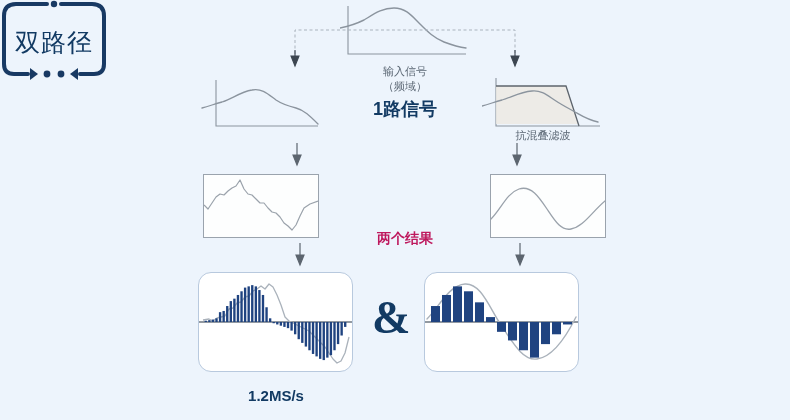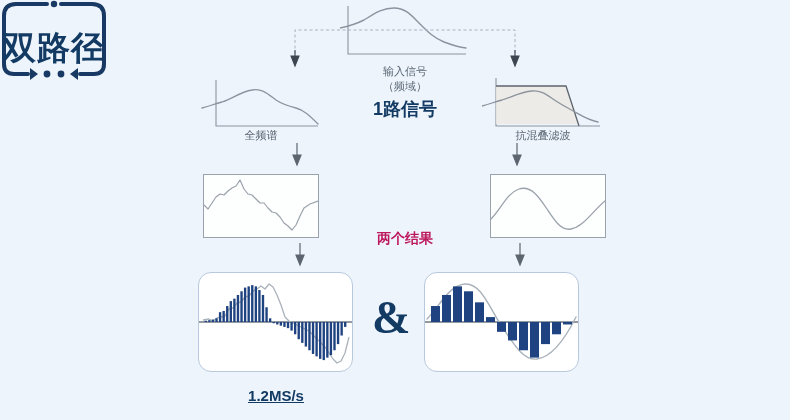--- a/index.html
+++ b/index.html
@@ -20,35 +20,35 @@
   .big-cn{
     position:absolute;text-align:center;white-space:nowrap;
     color:#123a63;font-size:18px;font-weight:bold;line-height:20px;
   }
   .mid-cn{
     position:absolute;text-align:center;white-space:nowrap;
     color:#be185d;font-size:14px;font-weight:bold;line-height:18px;
   }
   .rate{
     position:absolute;text-align:center;white-space:nowrap;
-    color:#123a63;font-size:15px;font-weight:bold;line-height:18px;text-decoration:underline;
+    color:#123a63;font-size:15px;font-weight:bold;line-height:18px;
   }
   .amp{
     position:absolute;color:#123a63;font-size:46px;font-weight:bold;
     font-family:"Liberation Serif","DejaVu Serif",serif;line-height:46px;
   }
 
   
   #badge{left:341px;top:143px;width:108px;height:86px;}
   #badge .bt{
     position:absolute;left:0;top:0;width:108px;height:86px;
   }
   #badgeText{
     position:absolute;left:0;top:26px;width:108px;text-align:center;
-    color:#123a63;font-size:33px;font-weight:bold;letter-spacing:1px;
+    color:#123a63;font-size:25px;font-weight:normal;letter-spacing:1px;
     white-space:nowrap;
   }
 
   
   .minibox{
     position:absolute;background:#fdfefe;
     border:1px solid #9aa3ad;box-sizing:border-box;
   }
   .bigpanel{
     position:absolute;background:#ffffff;
@@ -82,21 +82,20 @@
     </svg>
   </div>
 
   <div class="abs" style="left:200px;top:78px;">
     <svg width="120" height="56" viewBox="0 0 120 56">
       <path d="M16 2 L16 48 L118 48" fill="none" stroke="#8b949e" stroke-width="1.1"></path>
       <path d="M2 30 C10 28 14 26 22 24 C32 21 40 14 52 12 C62 10 68 16 76 22
                C82 26 88 28 96 30 C104 32 110 38 118 46" fill="none" stroke="#8b949e" stroke-width="1.3" stroke-linecap="round"></path>
     </svg>
   </div>
-  <div class="lbl" style="left:206px;top:128px;width:110px;">全频谱</div>
 
   <div class="abs" style="left:288px;top:143px;">
     <svg width="18" height="24" viewBox="0 0 18 24">
       <path d="M9 0 L9 14 M5 12 L9 22 L13 12 Z" fill="#5c656f" stroke="#5c656f" stroke-width="1.2"></path>
     </svg>
   </div>
 
   <div class="minibox" style="left:203px;top:174px;width:116px;height:64px;">
     <svg width="114" height="62" viewBox="0 0 114 62">
       <path d="M0 30 L4 34 L8 28 L12 22 L16 19 L20 20 L24 16 L28 13 L32 11

